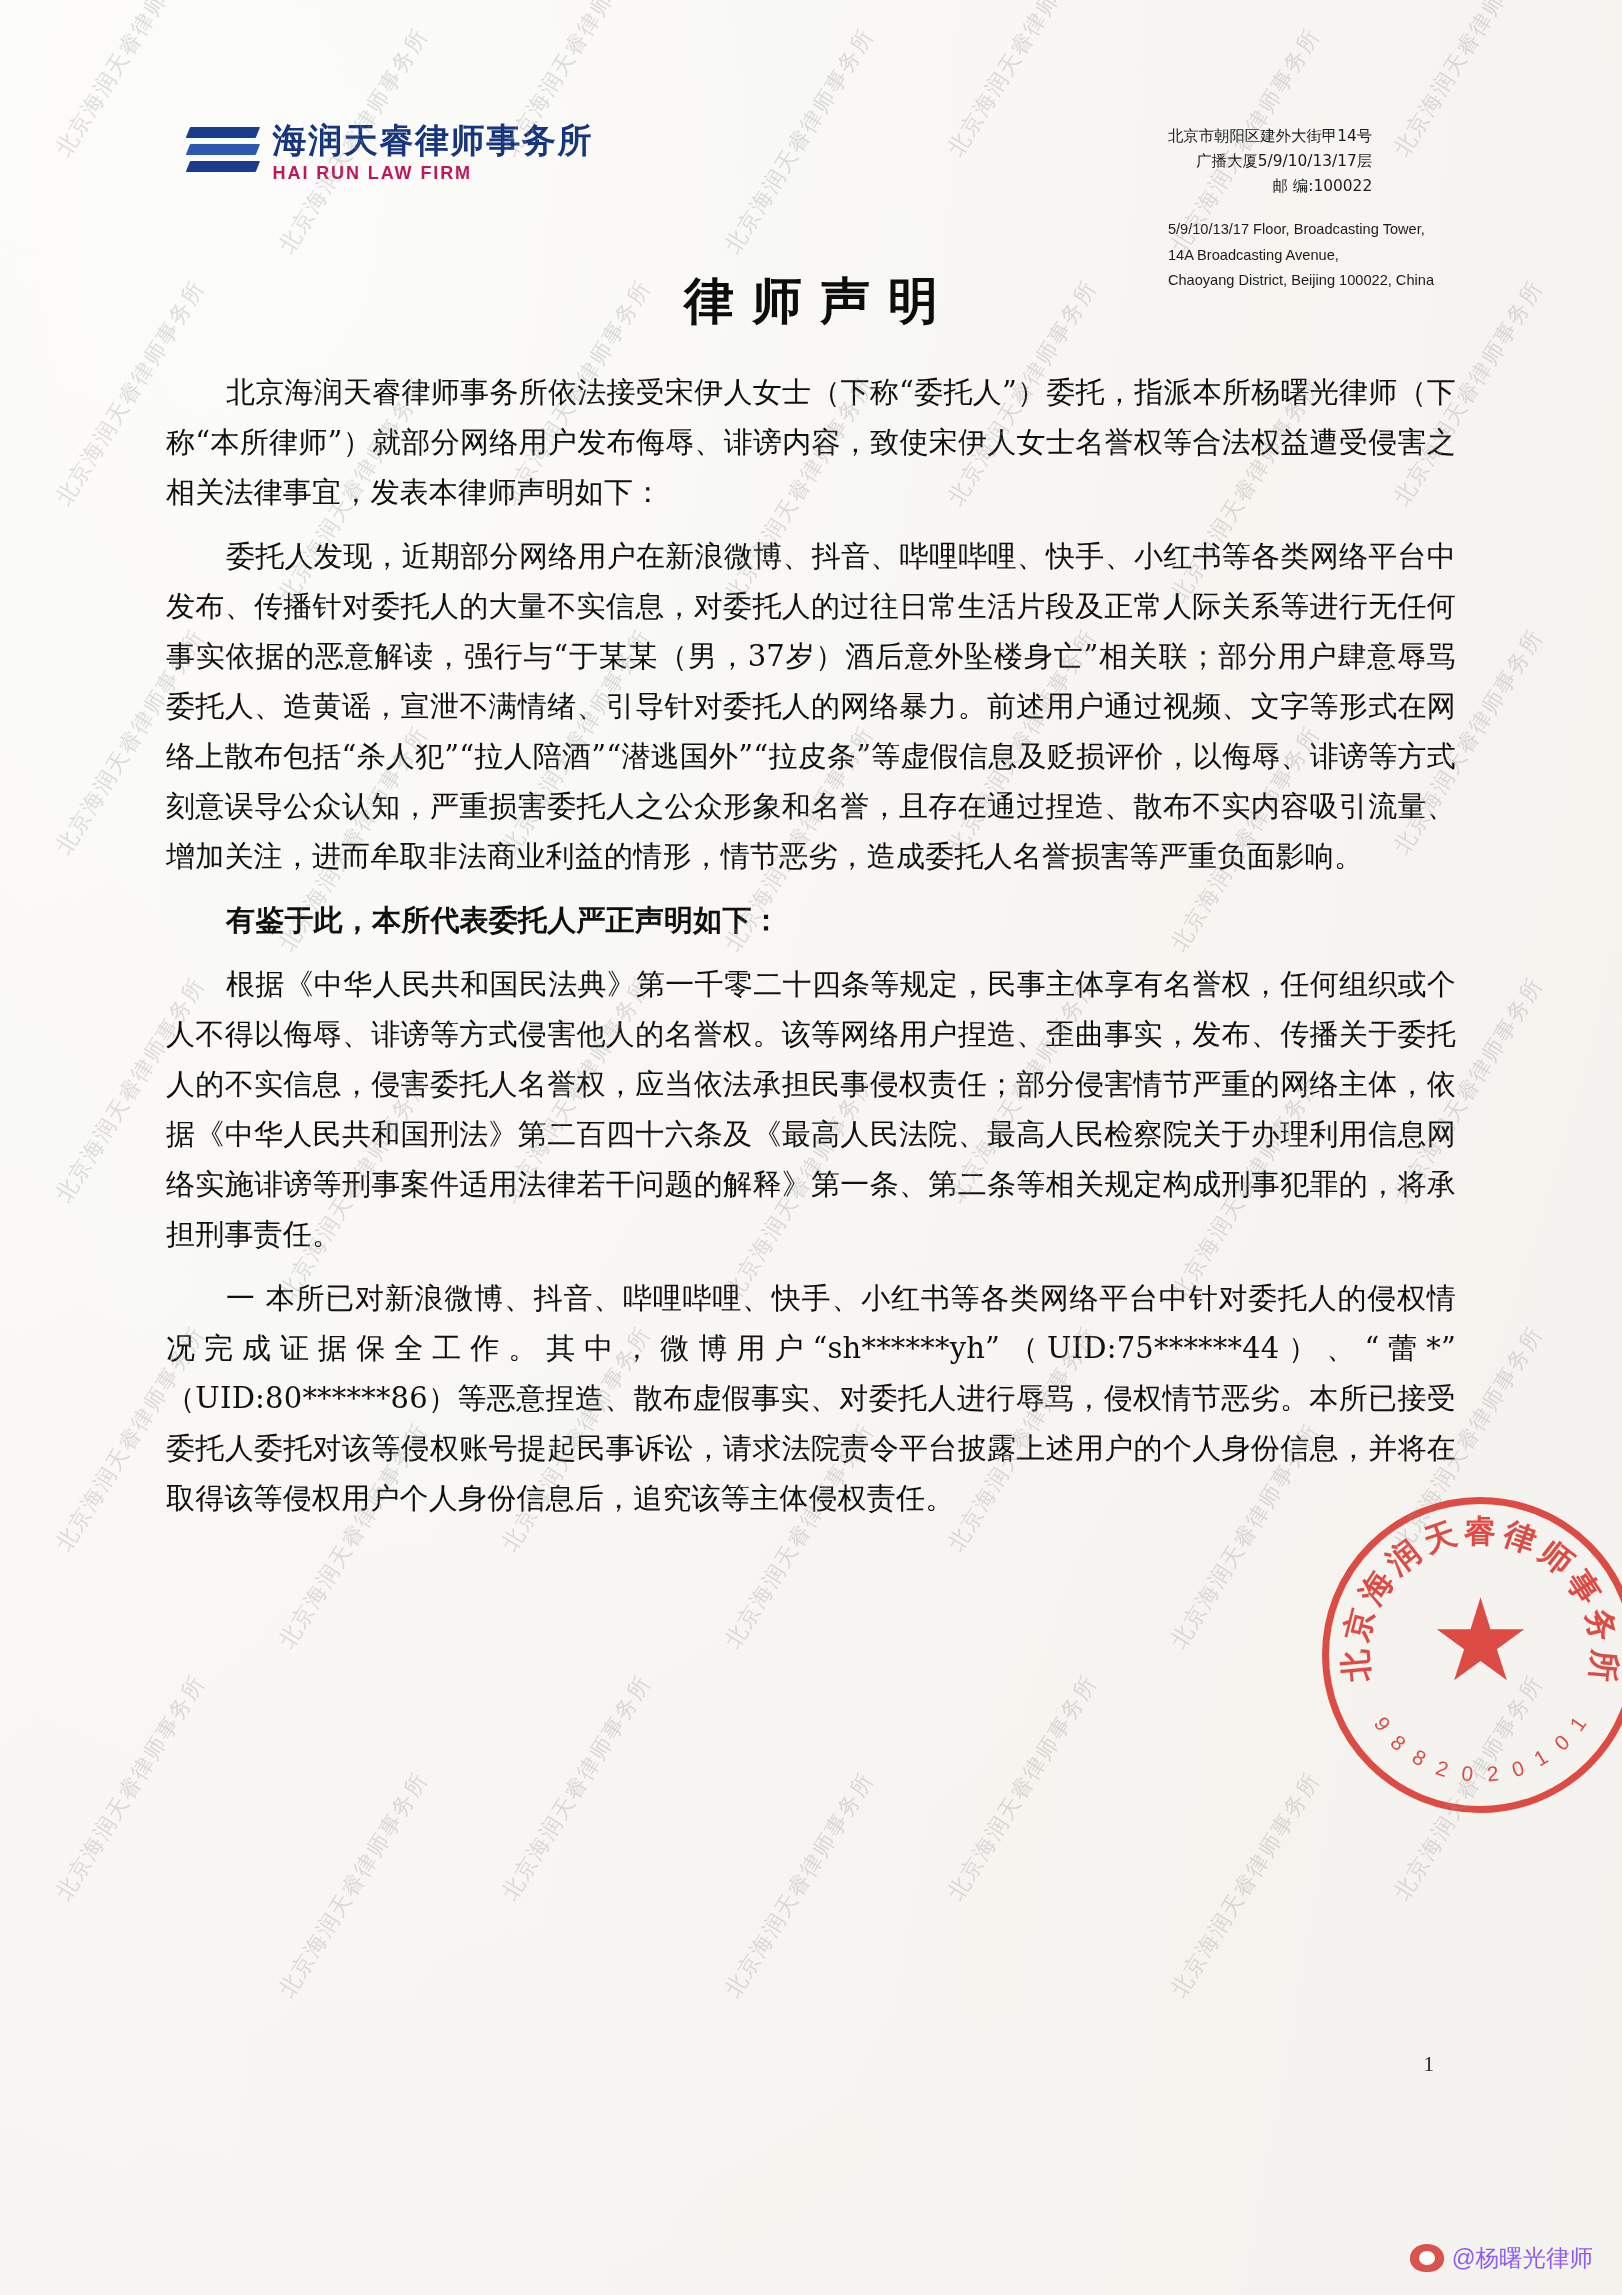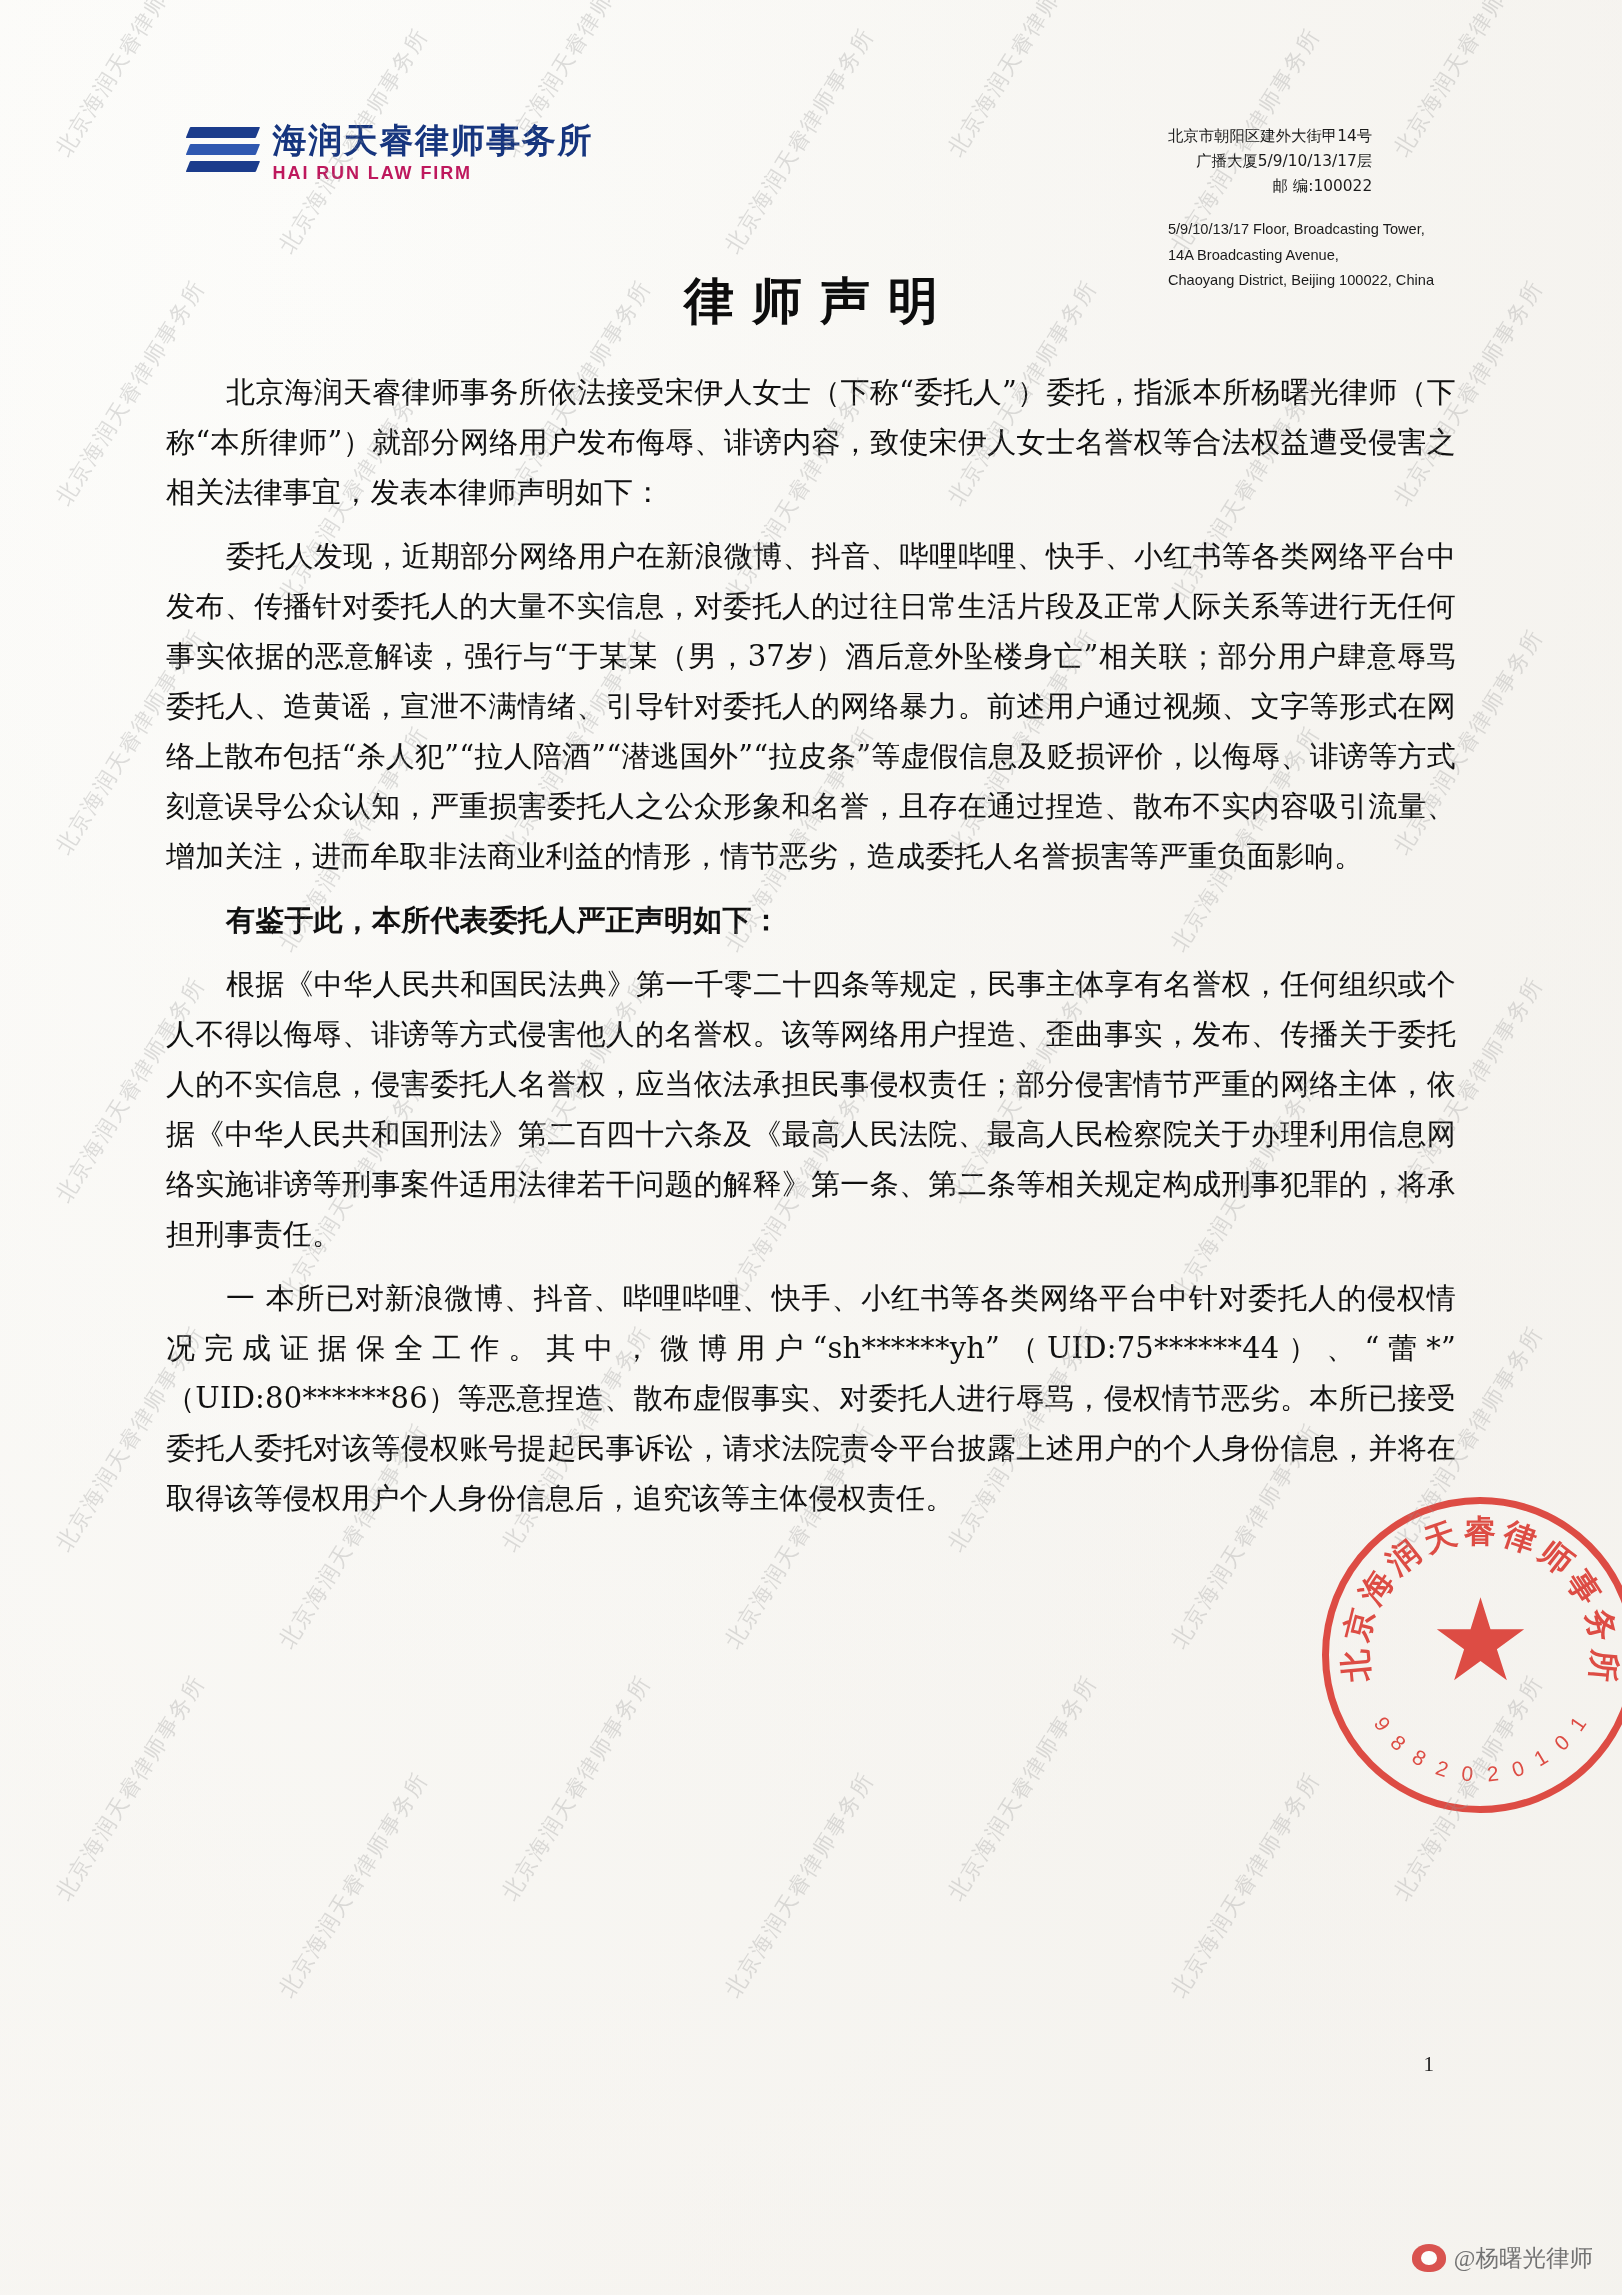--- a/index.html
+++ b/index.html
@@ -242,23 +242,23 @@
   }
   .weibo-eye::after {
     content: "";
     position: absolute;
     left: 9px; top: 6.5px;
     width: 16px; height: 14.6px;
     border-radius: 50%;
     background: #fdfdfb;
   }
   .footer-name {
-    font-family: Liberation Serif, serif;
+    font-family: Liberation Sans, sans-serif;
     font-size: 23.5px;
-    color: #737373;
+    color: #8b5cf6;
   }
 </style>
 </head>
 <body>
 
 <div class="page">
 
   <div class="paper-tint"></div>
 
   <div class="letterhead">

